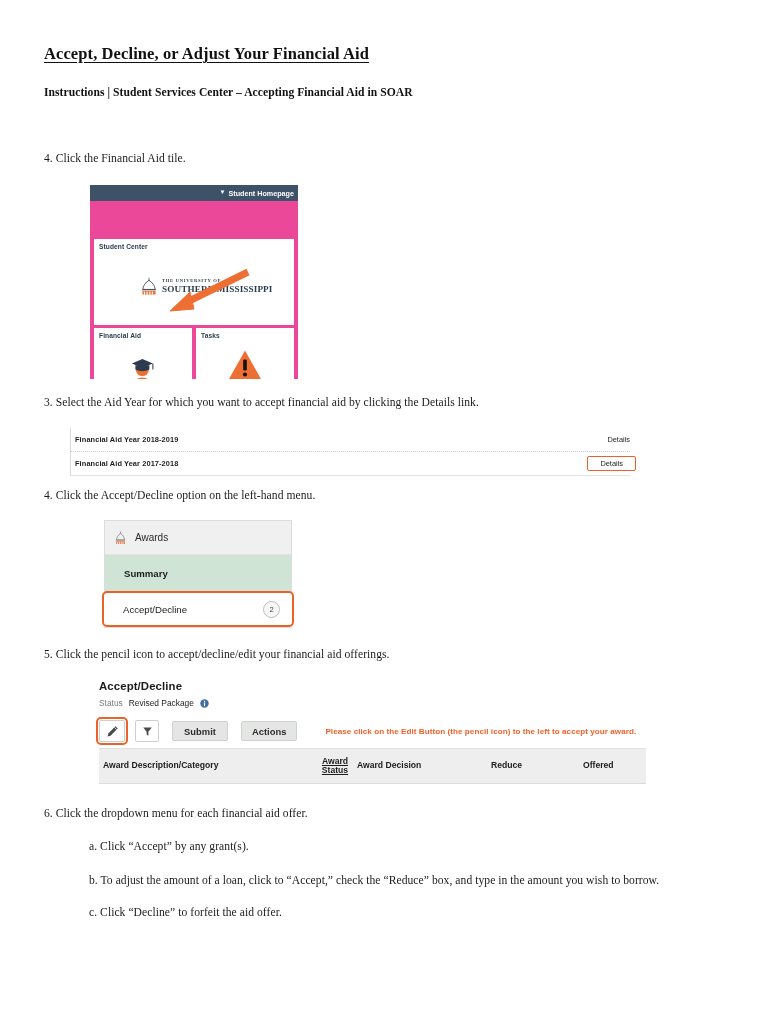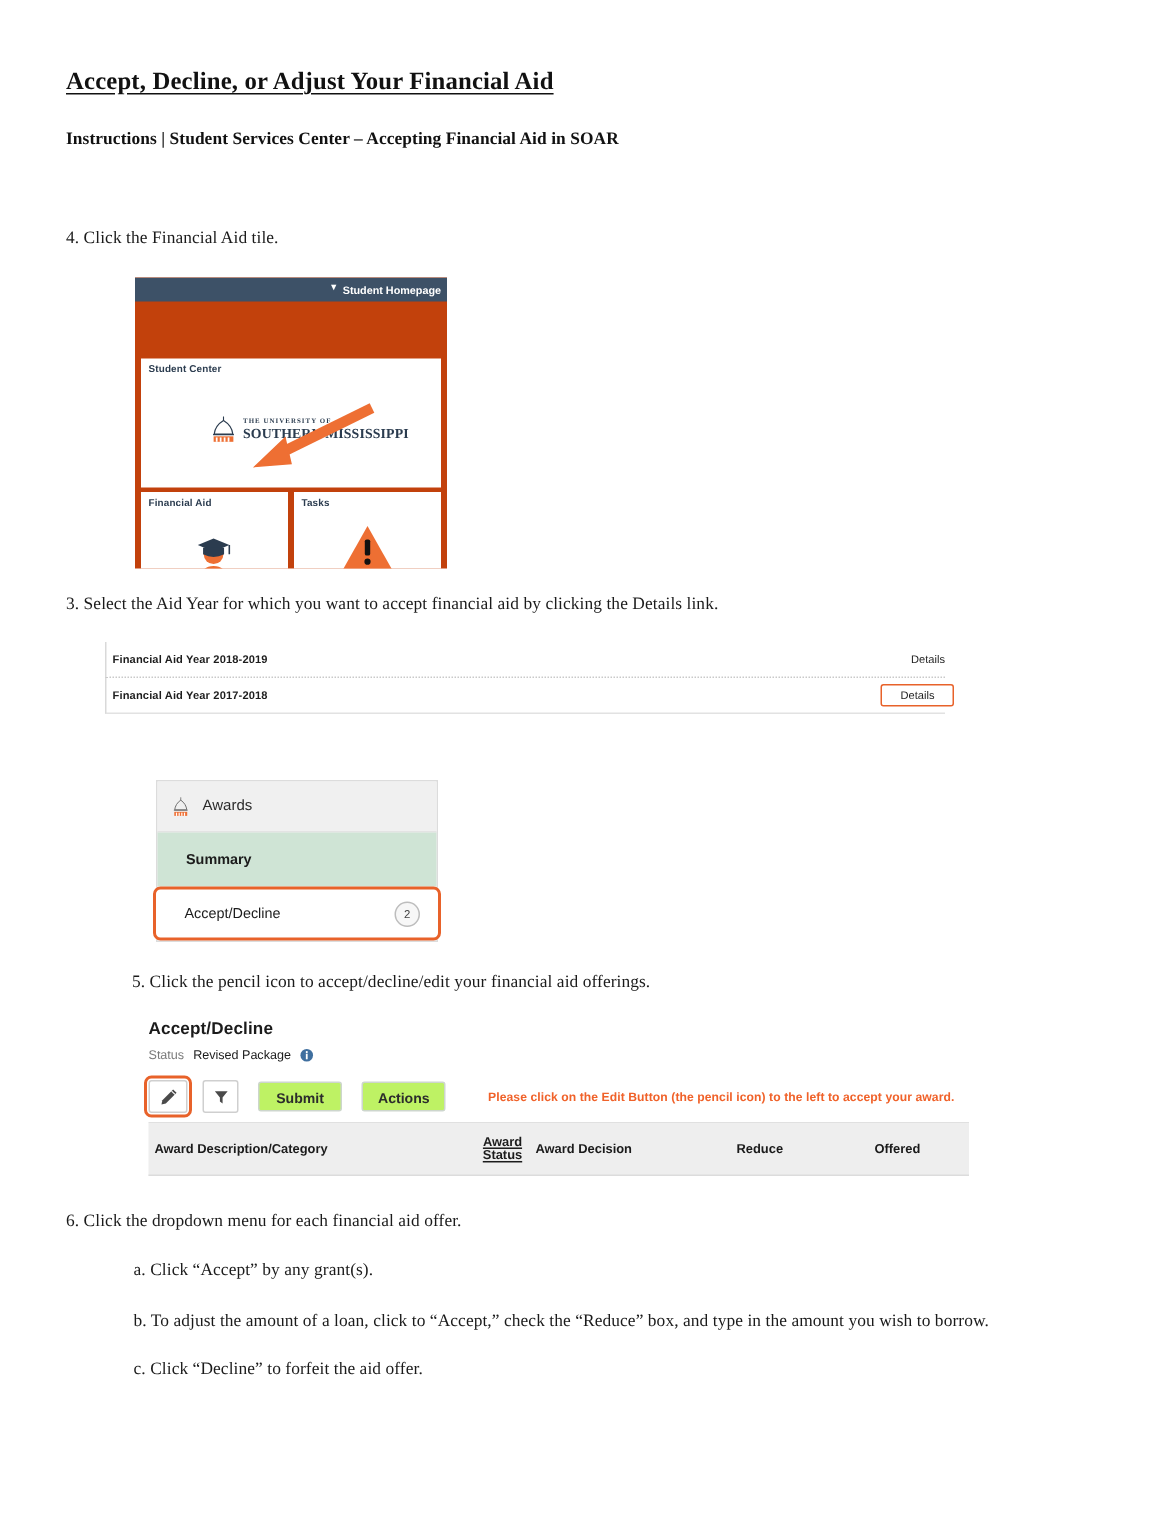--- a/index.html
+++ b/index.html
@@ -57,34 +57,34 @@
     left: 89px;
     font-size: 11.6px;
     color: #1b1b1b;
     letter-spacing: 0.05px;
     white-space: nowrap;
   }
   #step1 { top: 119px; }
   #step2 { top: 152px; }
   #step3 { top: 396px; }
   #step4 { top: 489px; }
-  #step5 { top: 648px; margin-left: 44px; }
+  #step5 { top: 648px; }
   #step6 { top: 807px; }
   #substepA { top: 840px; }
   #substepB { top: 874px; text-align: center; }
   #substepC { top: 906px; }
 
   
   .fig-soar {
     position: absolute;
     left: 90px;
     top: 185px;
     width: 208px;
     height: 194px;
-    background: #c2410c;
+    background: #ec4899;
     box-sizing: border-box;
     overflow: hidden;
   }
   .soar-topbar {
     position: absolute;
     left: 0; top: 0;
     width: 208px;
     height: 16px;
     background: #3d5167;
     color: #ffffff;
@@ -351,21 +351,21 @@
     background: #ffffff;
     border-radius: 2px;
     display: flex; align-items: center; justify-content: center;
     box-sizing: border-box;
     margin-left: 3px;
   }
   .btn-grey {
     height: 20px;
     min-width: 56px;
     border: 1px solid #cdd6cd;
-    background: #bef264;
+    background: #e5e5e5;
     border-radius: 2px;
     display: flex; align-items: center; justify-content: center;
     font-size: 9.4px;
     font-weight: bold;
     color: #2c2c2c;
     padding: 0 10px;
     box-sizing: border-box;
     margin-left: 6px;
   }
   .ad-alert {
@@ -402,20 +402,21 @@
 </head>
 <body>
 
 <div class="page">
 
   <div class="doc-title">Accept, Decline, or Adjust Your Financial Aid</div>
   <div class="subhead">Instructions | Student Services Center – Accepting Financial Aid in SOAR</div>
 
   <div class="step" id="step2">4. Click the Financial Aid tile.</div>
   <div class="step" id="step3">3. Select the Aid Year for which you want to accept financial aid by clicking the Details link.</div>
+  <div class="step" id="step4">4. Click the Accept/Decline option on the left-hand menu.</div>
   <div class="step" id="step5">5. Click the pencil icon to accept/decline/edit your financial aid offerings.</div>
   <div class="step" id="step6">6. Click the dropdown menu for each financial aid offer.</div>
   <div class="substep" id="substepA">a. Click “Accept” by any grant(s).</div>
   <div class="substep" id="substepB">b. To adjust the amount of a loan, click to “Accept,” check the “Reduce” box, and type in the amount you wish to borrow.</div>
   <div class="substep" id="substepC">c. Click “Decline” to forfeit the aid offer.</div>
 
   <div class="fig-soar">
 
     <div class="soar-topbar">
       <span class="caret">▼</span>

